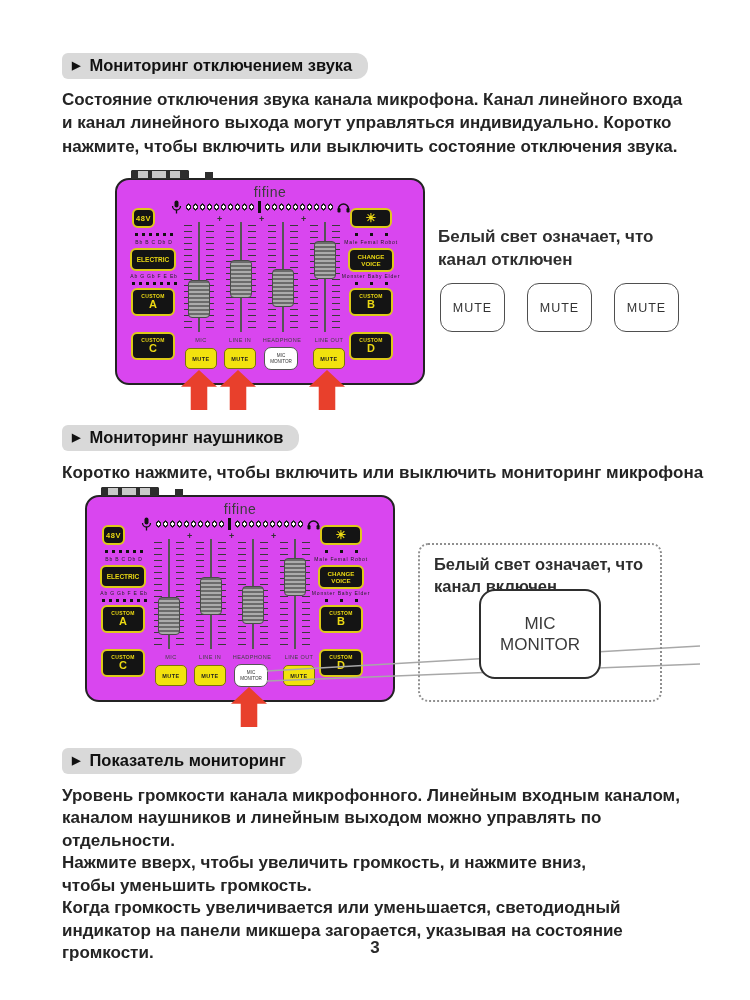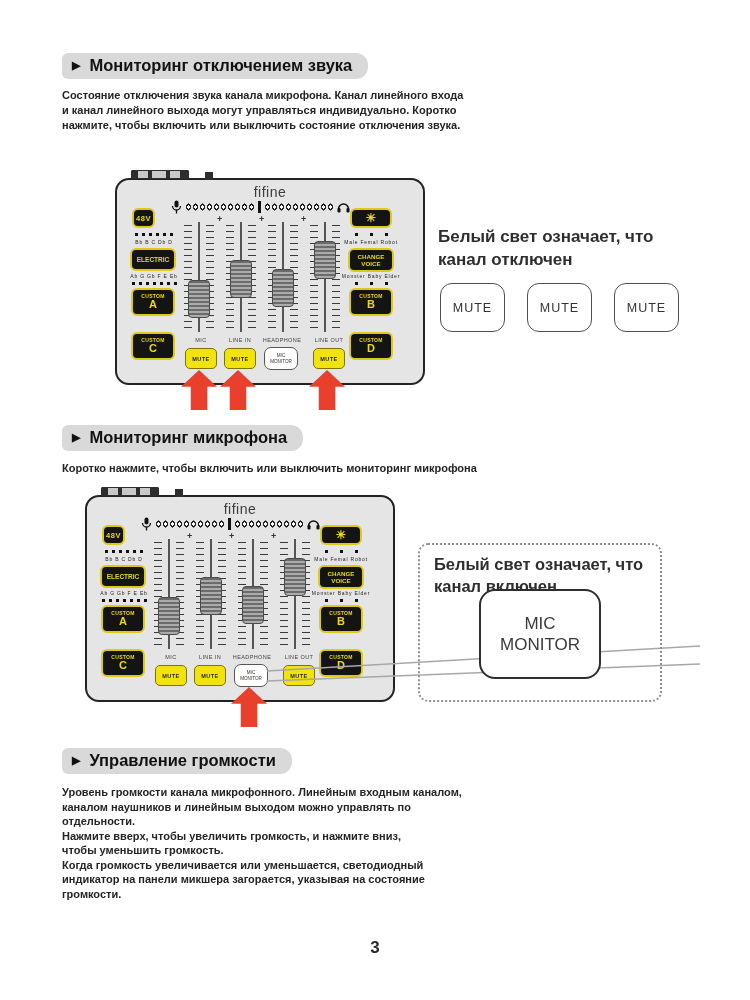--- a/index.html
+++ b/index.html
@@ -7,28 +7,28 @@
         font-family:"Liberation Sans",sans-serif;color:#222;}
 
   
   .chip{position:absolute;background:#d9d9d9;border-radius:6px 12px 12px 6px;
         padding:3px 16px 4px 10px;font-size:16.5px;font-weight:bold;color:#111;
         display:flex;align-items:center;gap:9px;white-space:nowrap;}
   .chip .tri{font-size:11px;line-height:1;}
   .c1{left:62px;top:53px;} .c2{left:62px;top:425px;} .c3{left:62px;top:748px;}
 
   
-  .para{position:absolute;font-size:11px;font-weight:bold;color:#242424;
+  .para{position:absolute;font-size:17px;font-weight:bold;color:#242424;
         line-height:1.38;white-space:pre-line;}
   .pa1{left:62px;top:88px;width:665px;}
   .pa2{left:62px;top:461px;width:685px;}
   .pa3{left:62px;top:785px;width:665px;line-height:1.32;}
 
   
-  .mixer{position:absolute;width:310px;height:207px;background:#e5e5e5;border:2px solid #232323;
+  .mixer{position:absolute;width:310px;height:207px;background:#d946ef;border:2px solid #232323;
          border-radius:14px;box-sizing:border-box;}
   .m1{left:115px;top:178px;} .m2{left:85px;top:495px;}
   .mixer *{box-sizing:border-box;}
 
   .ports{position:absolute;top:-10px;left:14px;width:96px;height:10px;}
   .ports .bar{position:absolute;left:0;top:0;width:58px;height:9px;border-radius:1px;
     background:linear-gradient(90deg,#2d2d2d 0 6px,#c9c9c9 6px 16px,#2d2d2d 16px 20px,
                #c9c9c9 20px 34px,#2d2d2d 34px 38px,#c9c9c9 38px 48px,#2d2d2d 48px 58px);
     border:1px solid #2d2d2d;}
   .ports .sq{position:absolute;left:74px;top:2px;width:8px;height:8px;background:#2e2e2e;}
@@ -238,21 +238,21 @@
   <div class="co1-text">Белый свет означает, что
 канал отключен</div>
   <div class="co1-btns">
     <div class="wbtn">MUTE</div>
     <div class="wbtn">MUTE</div>
     <div class="wbtn">MUTE</div>
   </div>
 
   <div class="chip c2">
     <span class="tri">▶</span>
-    <span>Мониторинг микрофона</span>
+    <span>Мониторинг наушников</span>
   </div>
   <div class="para pa2">Коротко нажмите, чтобы включить или выключить мониторинг микрофона</div>
 
   <div class="mixer m2">
     <div class="ports">
         <div class="bar"></div>
         <div class="sq"></div>
       </div>
     <div class="brand">fifine</div>
     <div class="meter">
@@ -361,21 +361,21 @@
 
   <div class="dashbox">
     <div class="co2-text">Белый свет означает, что
 канал включен</div>
     <div class="bigmm">MIC
 MONITOR</div>
   </div>
 
   <div class="chip c3">
     <span class="tri">▶</span>
-    <span>Управление громкости</span>
+    <span>Показатель мониторинг</span>
   </div>
   <div class="para pa3">Уровень громкости канала микрофонного. Линейным входным каналом,
 каналом наушников и линейным выходом можно управлять по
 отдельности.
 Нажмите вверх, чтобы увеличить громкость, и нажмите вниз,
 чтобы уменьшить громкость.
 Когда громкость увеличивается или уменьшается, светодиодный
 индикатор на панели микшера загорается, указывая на состояние
 громкости.</div>
 

